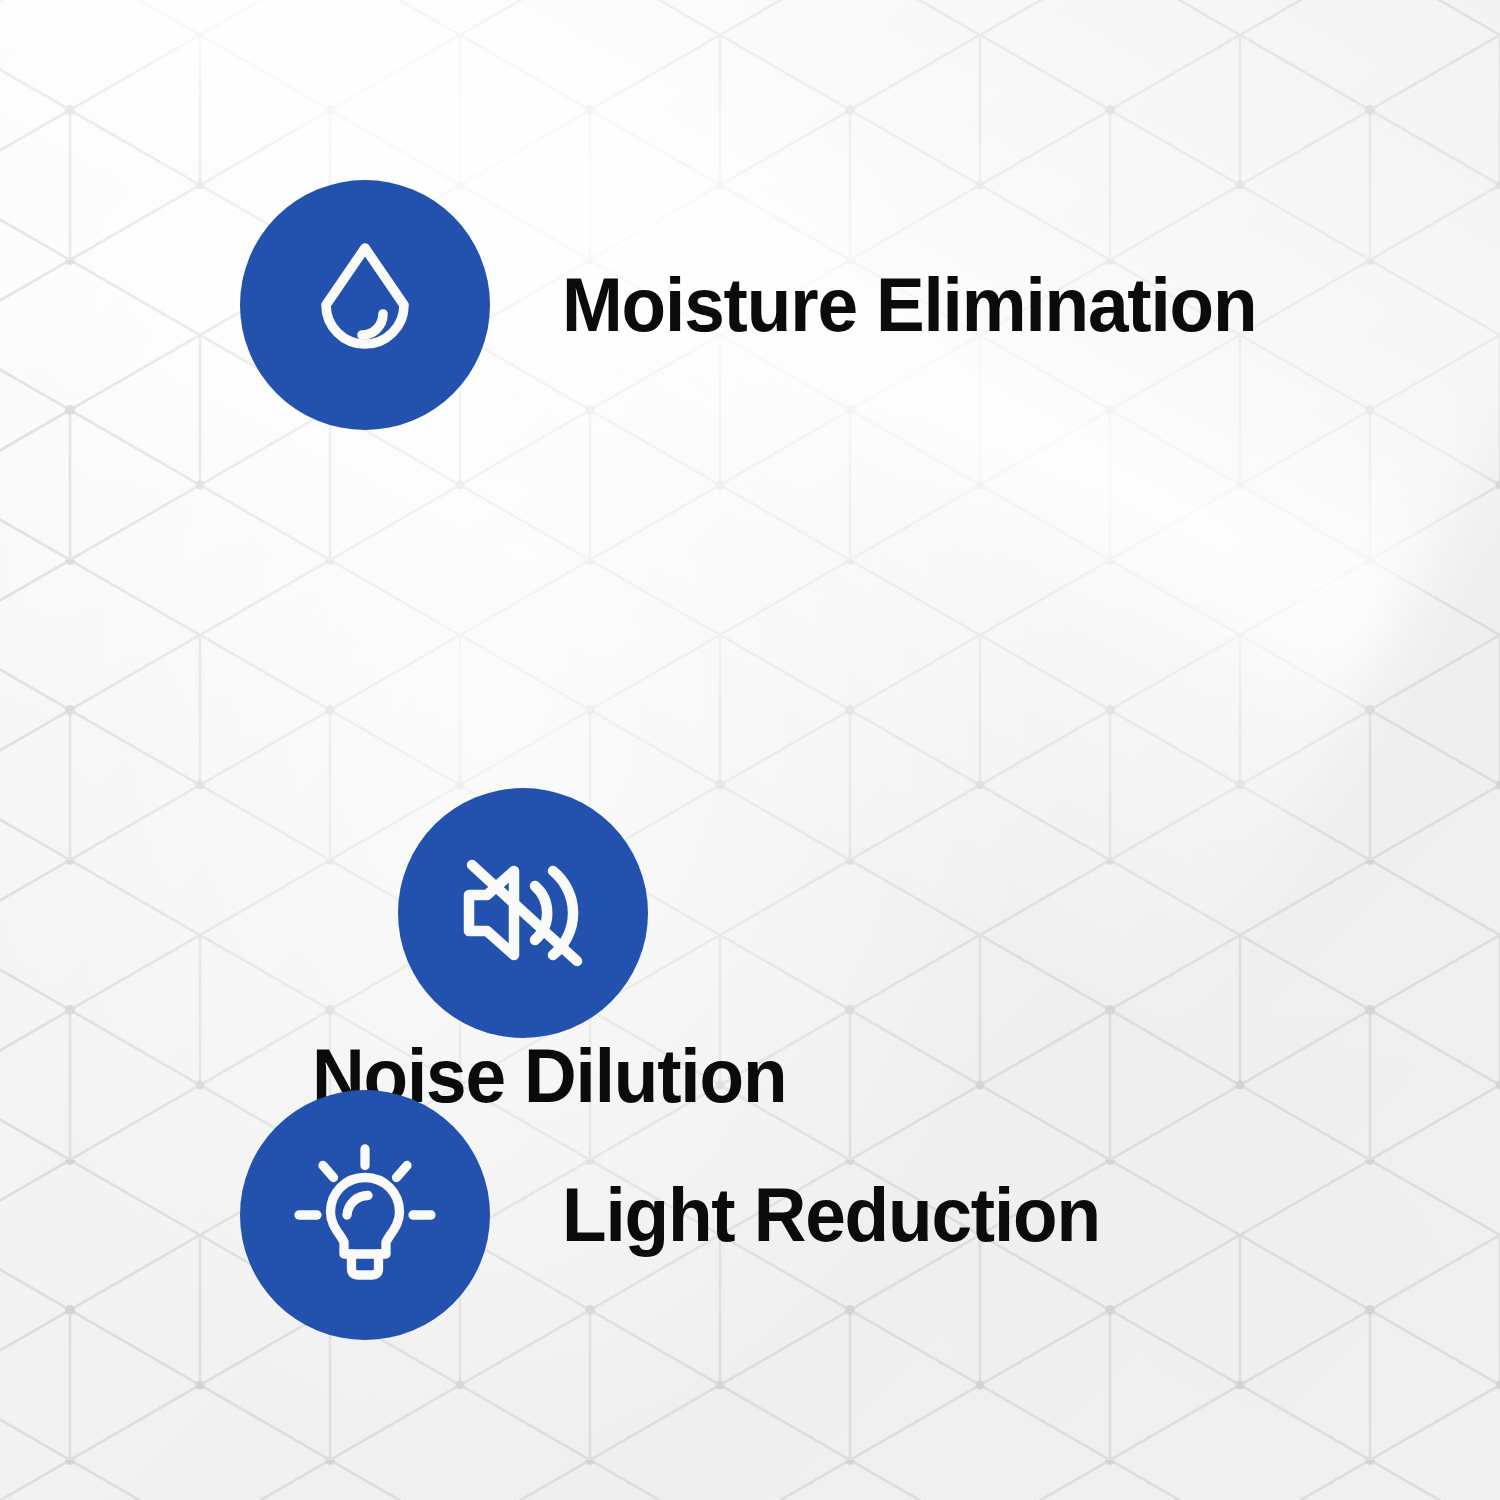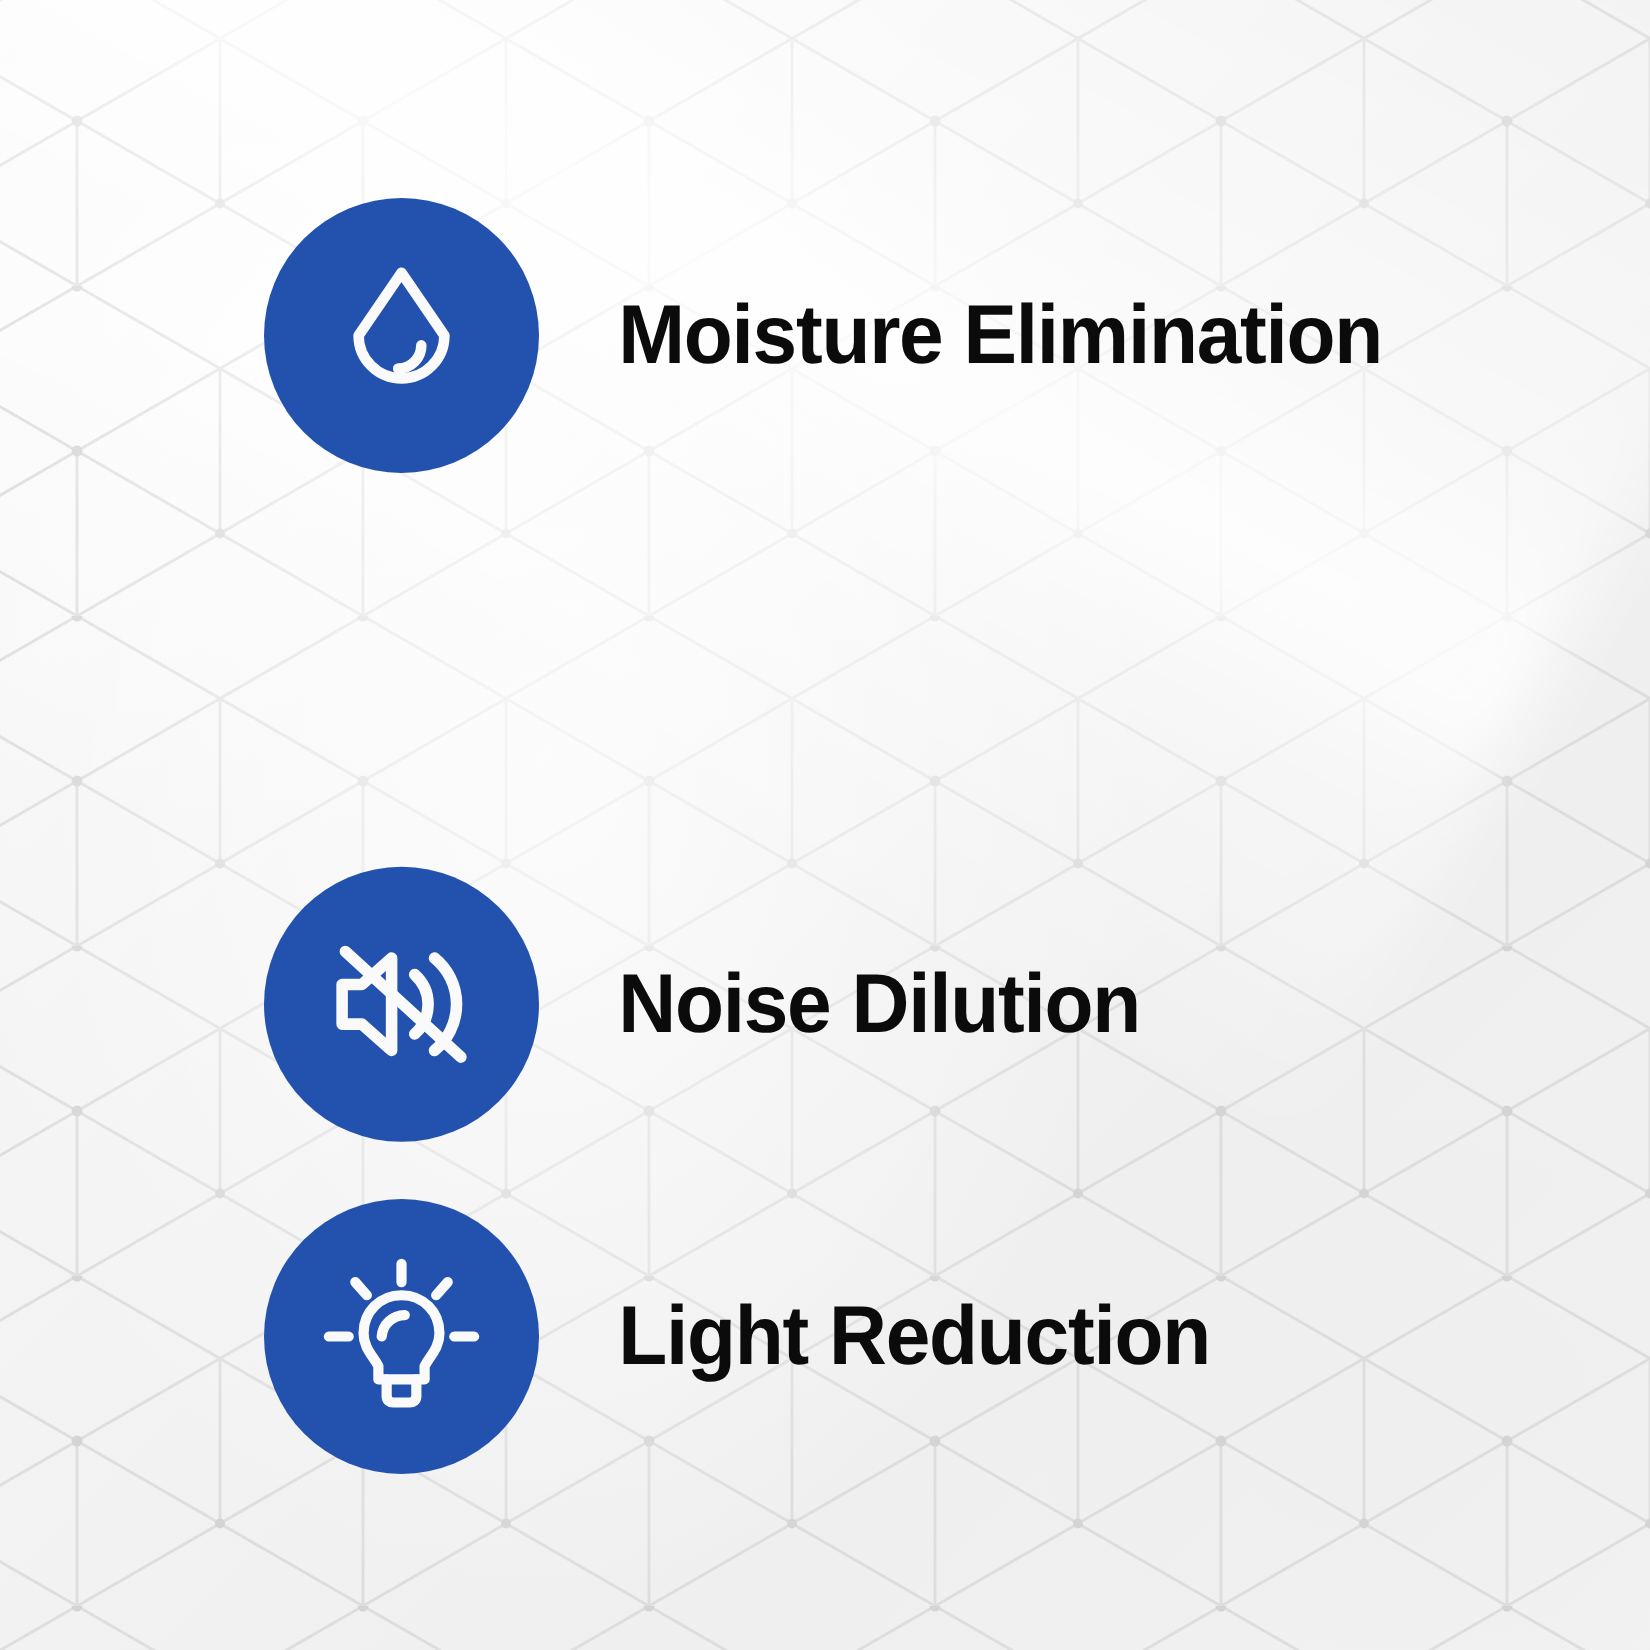--- a/index.html
+++ b/index.html
@@ -88,21 +88,21 @@
     line-height: 1;
     letter-spacing: -1.2px;
     color: #0b0b0b;
     white-space: nowrap;
     transform: scaleX(0.96);
     transform-origin: left center;
   }
 
   .r0 { top: 180px; }
   .r1 { top: 484px; }
-  .r2 { top: 788px; }
+  .r2 { top: 788px; flex-direction: column; }
   .r3 { top: 1090px; text-align: right; }
 </style>
 </head>
 <body>
 
 <div id="canvas">
 
   <div id="bg-base"></div>
 
   <svg id="bg-pattern" width="1500" height="1500" viewBox="0 0 1500 1500">

